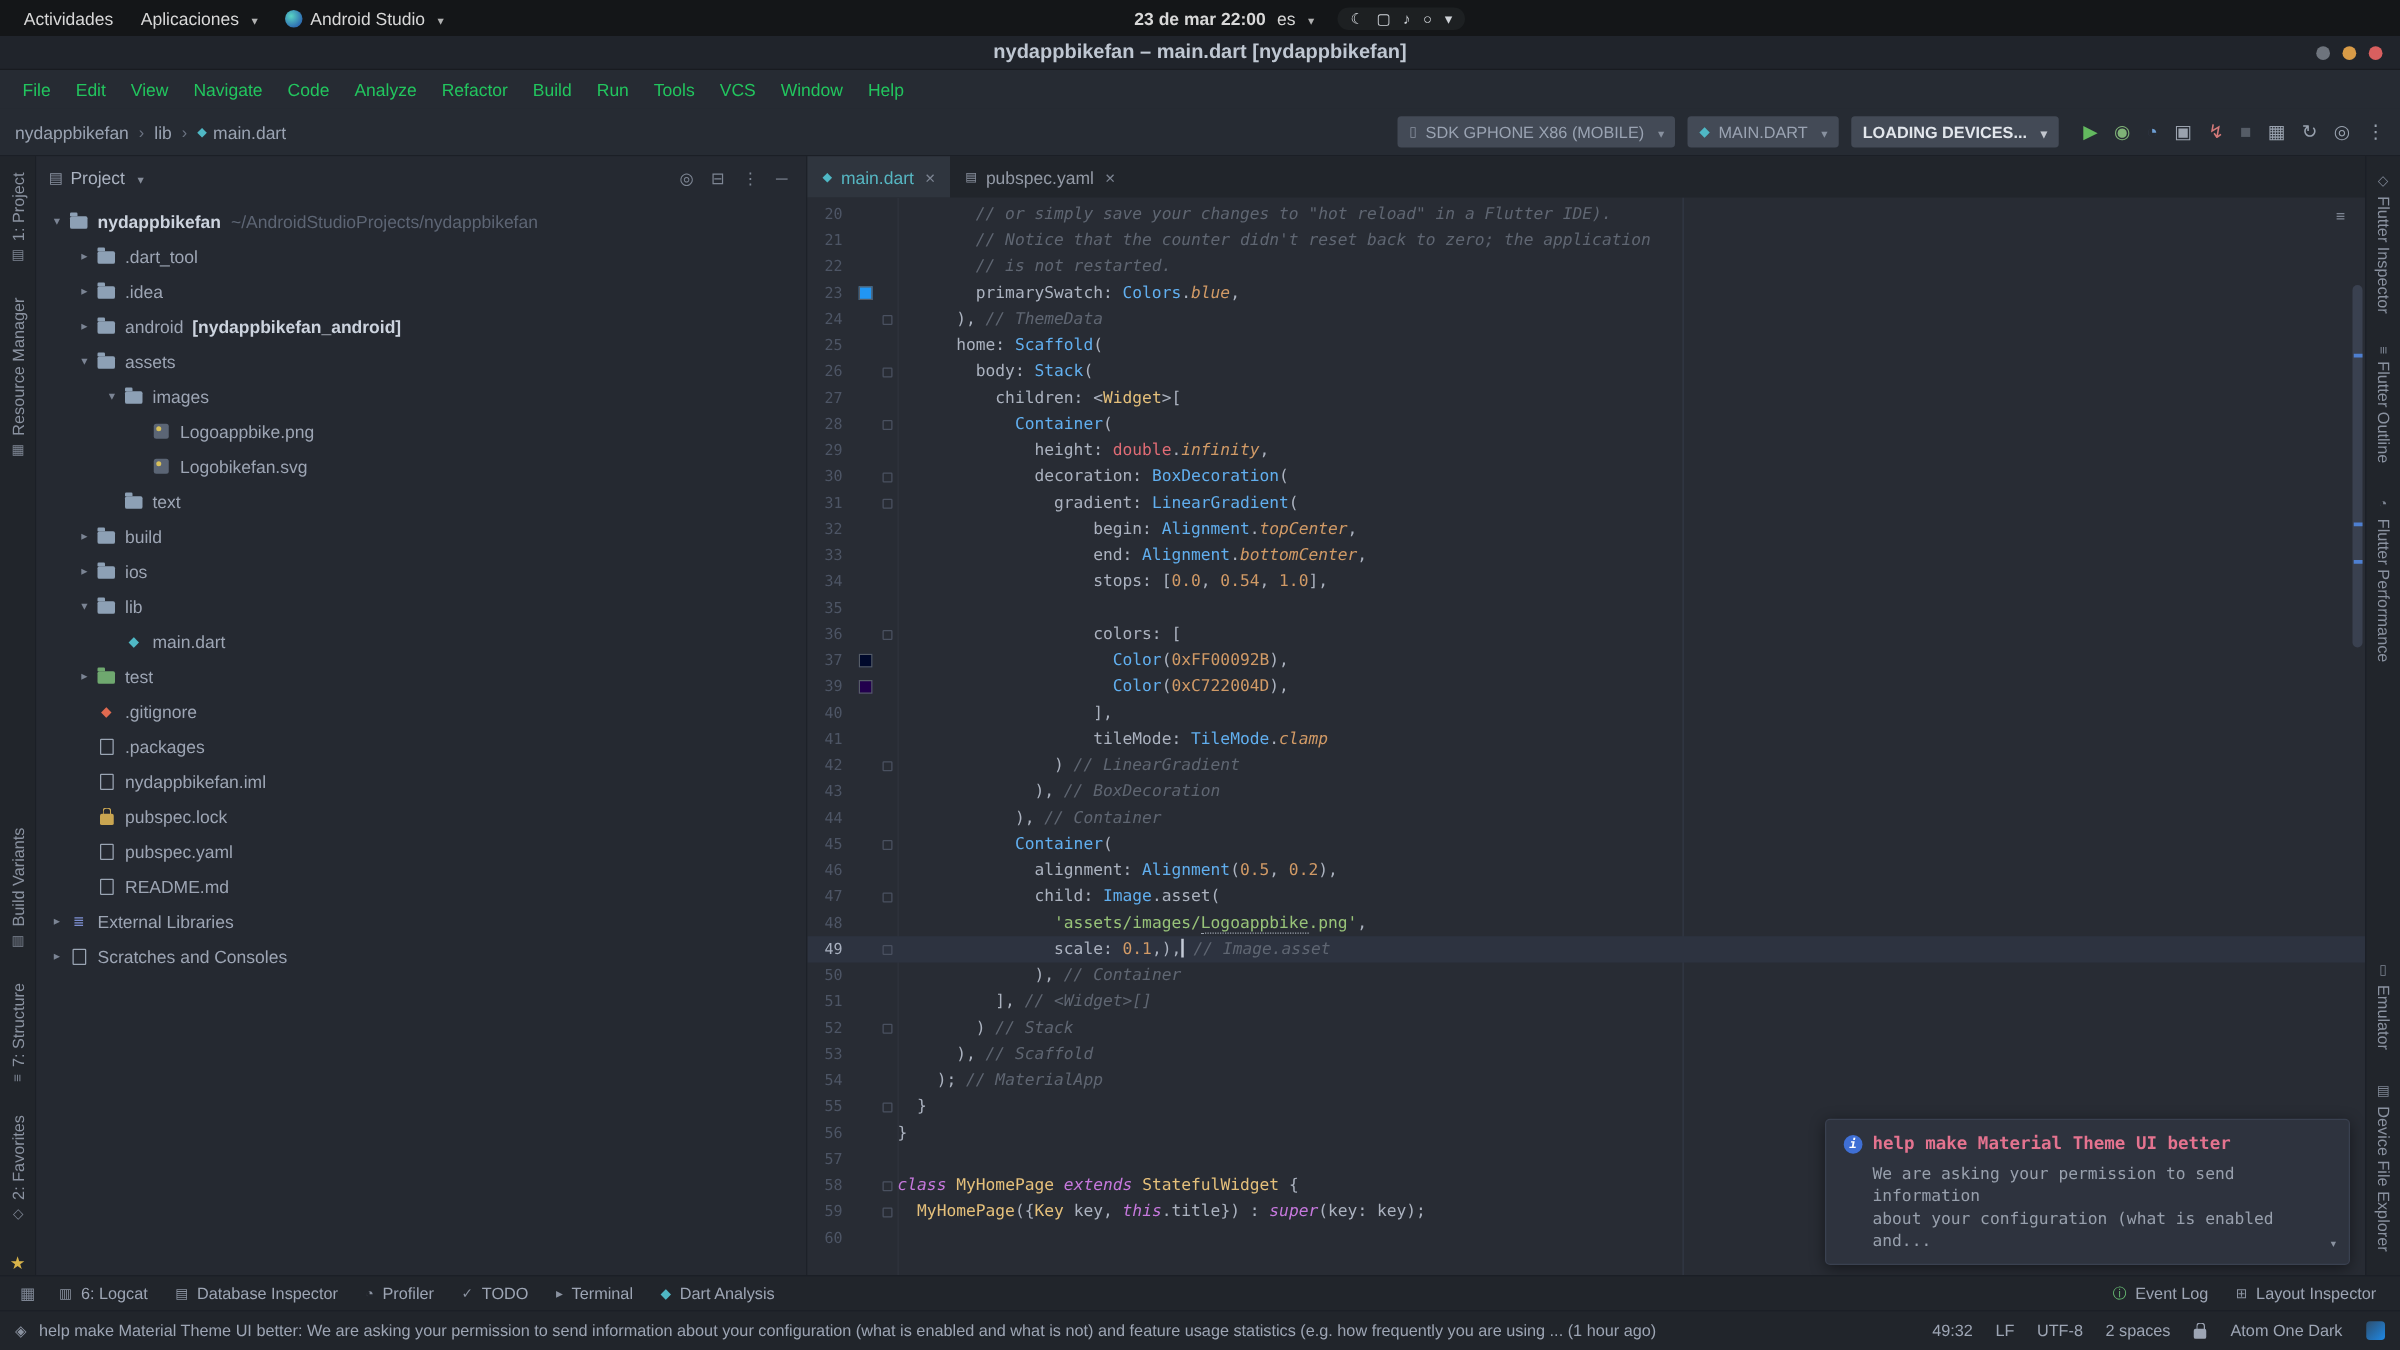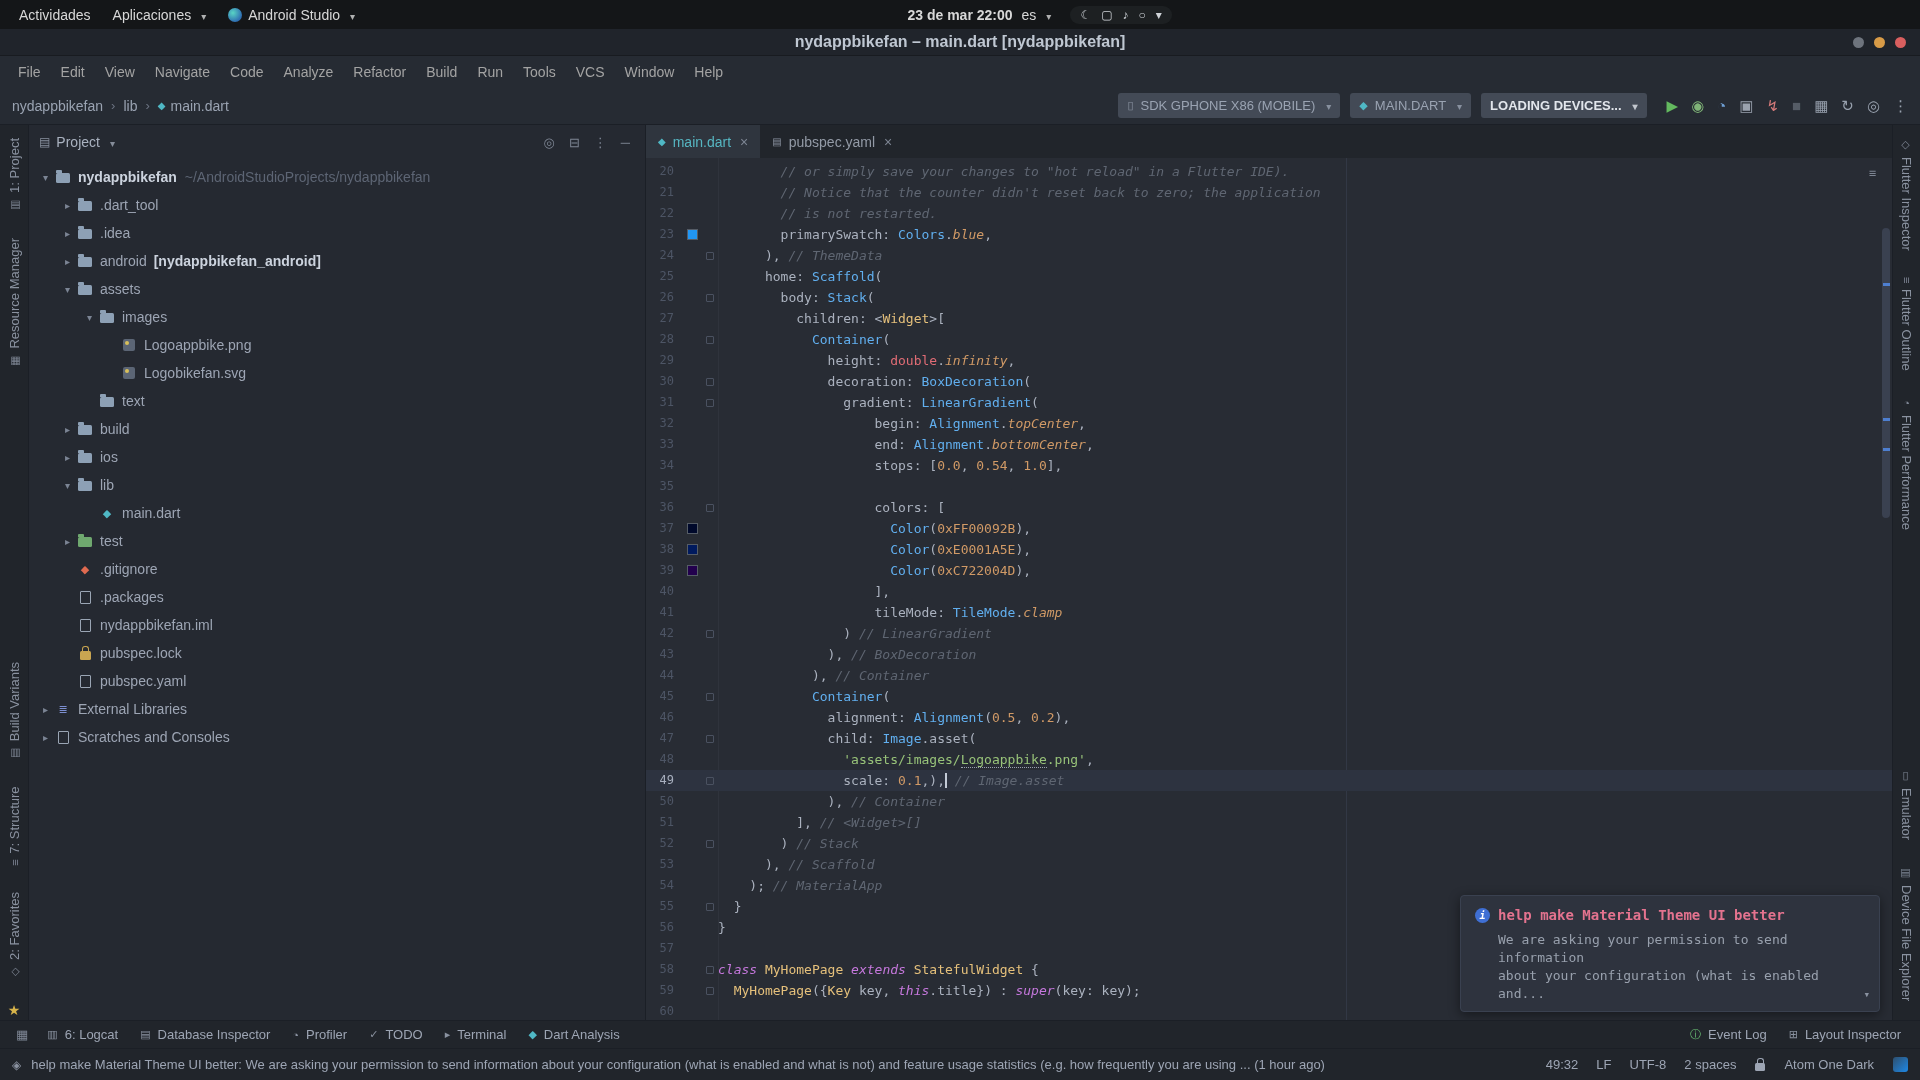--- a/index.html
+++ b/index.html
@@ -19,21 +19,21 @@
   .tray-ic{font-size:12px;color:#cfd3d8}
 
   
   .title-bar{height:27px;background:#20242b;border-bottom:1px solid #181b20;display:flex;align-items:center;justify-content:center;position:relative}
   .win-title{font-size:16px;font-weight:bold;color:#bfc7d2}
   .win-controls{position:absolute;right:14px;top:0;height:100%;display:flex;align-items:center;gap:10px}
   .dot{width:11px;height:11px;border-radius:50%;display:inline-block}
   .dot.gray{background:#6e747d}.dot.orange{background:#d89b47}.dot.red{background:#d95f5f}
 
   
-  .menu-bar{height:31px;background:#262b33;display:flex;align-items:center;padding-left:8px;font-size:14px;color:#a3a3a3}
+  .menu-bar{height:31px;background:#262b33;display:flex;align-items:center;padding-left:8px;font-size:14px;color:#22c55e}
   .menu-item{padding:5px 10px;border-radius:3px}
 
   
   .toolbar{height:38px;background:#262b33;border-bottom:1px solid #1b1f26;display:flex;align-items:center;padding:0 12px;font-size:14px}
   .breadcrumbs{display:flex;align-items:center;gap:8px;color:#9aa3b2}
   .bc-sep{color:#6b7382;font-size:13px}
   .bc-item{display:flex;align-items:center;gap:5px}
   .bc-dart{color:#4fb8c5;font-size:10px}
   .toolbar-right{margin-left:auto;display:flex;align-items:center;gap:10px}
   .dd{height:25px;background:#434a56;border-radius:3px;display:flex;align-items:center;gap:7px;padding:0 9px;color:#9aa3b2;font-size:13px;white-space:nowrap}
@@ -411,20 +411,27 @@
           </span>
           <span class="tree-label">pubspec.lock</span>
         </div>
         <div class="tree-row" style="padding-left: 30px;">
           <span class="tree-arrow"></span>
           <span class="ti">
             <span class="i-file"></span>
           </span>
           <span class="tree-label">pubspec.yaml</span>
         </div>
+        <div class="tree-row" style="padding-left: 30px;">
+          <span class="tree-arrow"></span>
+          <span class="ti">
+            <span class="i-file"></span>
+          </span>
+          <span class="tree-label">README.md</span>
+        </div>
         <div class="tree-row" style="padding-left: 8px;">
           <span class="tree-arrow">▸</span>
           <span class="ti ti-glyph" style="color: rgb(125, 143, 209);">≣</span>
           <span class="tree-label">External Libraries</span>
         </div>
         <div class="tree-row" style="padding-left: 8px;">
           <span class="tree-arrow">▸</span>
           <span class="ti">
             <span class="i-file"></span>
           </span>
@@ -566,28 +573,20 @@
             </span>
             <span class="code-text"><span class="s-t">                    colors: [</span></span>
           </div>
           <div class="code-line">
             <span class="ln">37</span>
             <span class="swatch-col">
               <span class="swatch" style="background: rgb(0, 9, 43);"></span>
             </span>
             <span class="fold-col"></span>
             <span class="code-text"><span class="s-t">                      </span><span class="s-cls">Color</span><span class="s-t">(</span><span class="s-num">0xFF00092B</span><span class="s-t">),</span></span>
-          </div>
-          <div class="code-line">
-            <span class="ln">38</span>
-            <span class="swatch-col">
-              <span class="swatch" style="background: rgb(0, 26, 94);"></span>
-            </span>
-            <span class="fold-col"></span>
-            <span class="code-text"><span class="s-t">                      </span><span class="s-cls">Color</span><span class="s-t">(</span><span class="s-num">0xE0001A5E</span><span class="s-t">),</span></span>
           </div>
           <div class="code-line">
             <span class="ln">39</span>
             <span class="swatch-col">
               <span class="swatch" style="background: rgb(34, 0, 77);"></span>
             </span>
             <span class="fold-col"></span>
             <span class="code-text"><span class="s-t">                      </span><span class="s-cls">Color</span><span class="s-t">(</span><span class="s-num">0xC722004D</span><span class="s-t">),</span></span>
           </div>
           <div class="code-line">

